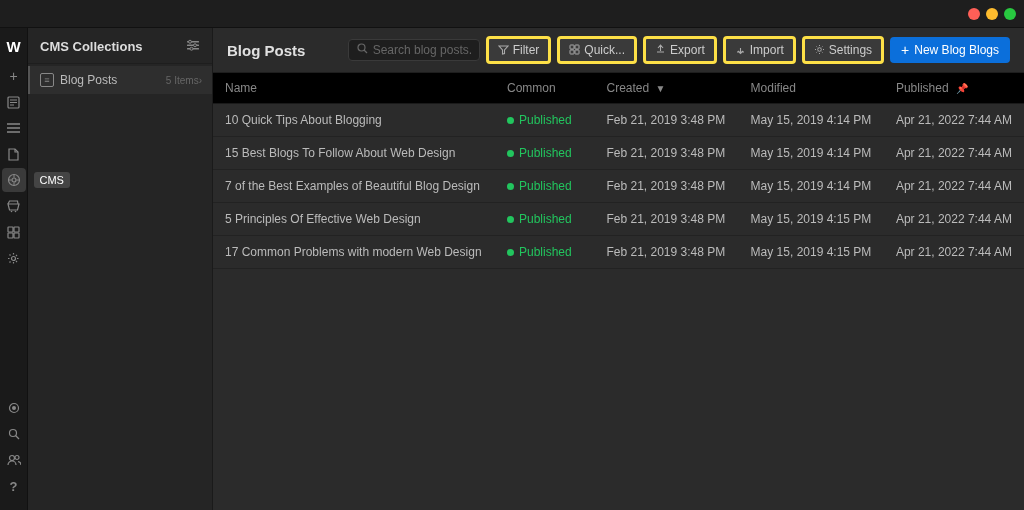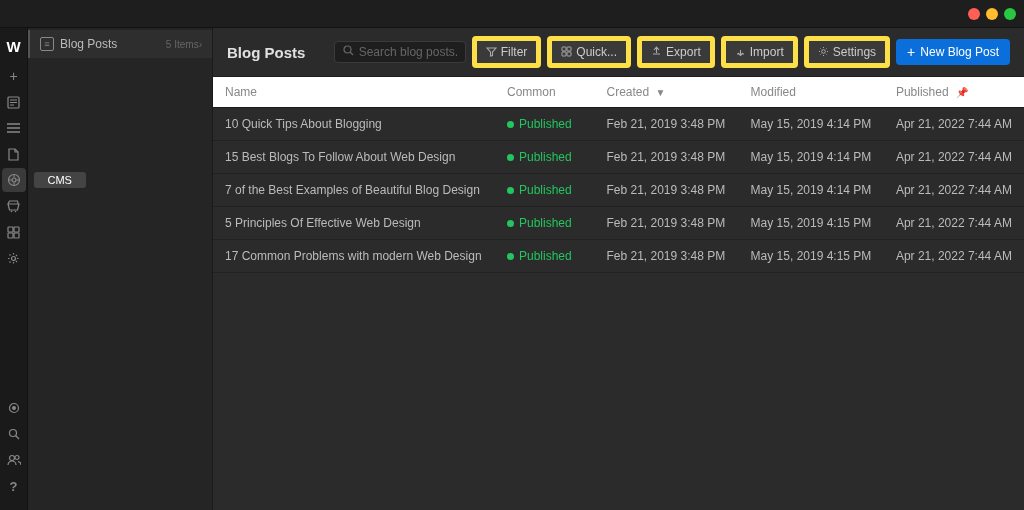--- a/index.html
+++ b/index.html
@@ -85,21 +85,21 @@
       color: #fff;
       font-weight: bold;
       font-size: 15px;
       margin-bottom: 4px;
     }
     .cms-tooltip {
       position: absolute;
       left: 32px;
       background: #444;
       color: #fff;
-      padding: 2px 14px;
+      padding: 2px 6px;
       border-radius: 3px;
       font-size: 11px;
       white-space: nowrap;
       pointer-events: none;
     }
 
     
     .cms-panel {
       width: 185px;
       background: #252525;
@@ -206,21 +206,21 @@
       width: 100%;
     }
     .search-box input::placeholder { color: #666; }
     .search-icon { color: #666; font-size: 12px; }
 
     .action-btn {
       display: flex;
       align-items: center;
       gap: 4px;
       background: #3a3a3a;
-      border: 5px solid #fde047;
+      border: 3px solid #fde047;
       border-radius: 4px;
       color: #ccc;
       padding: 4px 9px;
       cursor: pointer;
       font-size: 12px;
     }
     .action-btn .btn-icon { font-size: 11px; }
 
     .new-btn {
       display: flex;
@@ -239,21 +239,21 @@
     
     .table-container {
       flex: 1;
       overflow-y: auto;
     }
     table {
       width: 100%;
       border-collapse: collapse;
     }
     thead tr {
-      background: #ffffff;
+      background: #000000;
       border-bottom: 1px solid #1a1a1a;
     }
     thead th {
       padding: 8px 12px;
       text-align: left;
       color: #888;
       font-size: 12px;
       font-weight: 500;
       border-right: none;
       white-space: nowrap;
@@ -396,20 +396,33 @@
           <path d="M1 11c0-2.2 1.8-4 4-4s4 1.8 4 4" stroke="#888" stroke-width="1.2" fill="none"></path>
           <circle cx="10" cy="3.5" r="2" stroke="#888" stroke-width="1.2" fill="none"></circle>
           <path d="M11 7.5c1.7.3 3 1.7 3 3.5" stroke="#888" stroke-width="1.2" fill="none"></path>
         </svg>
       </div>
       <div class="sidebar-icon" style="font-size:13px; color:#888; font-weight:600;">?</div>
     </div>
   </div>
 
   <div class="cms-panel">
+    <div class="cms-panel-header">
+      <span class="cms-panel-title">CMS Collections</span>
+      <span class="cms-panel-icon">
+        <svg width="14" height="14" viewBox="0 0 14 14" fill="none">
+          <rect x="1" y="3" width="12" height="1.5" rx="0.5" fill="#888"></rect>
+          <rect x="1" y="6.5" width="12" height="1.5" rx="0.5" fill="#888"></rect>
+          <rect x="1" y="10" width="12" height="1.5" rx="0.5" fill="#888"></rect>
+          <circle cx="4" cy="3.75" r="1.5" fill="#333" stroke="#888" stroke-width="1"></circle>
+          <circle cx="9" cy="7.25" r="1.5" fill="#333" stroke="#888" stroke-width="1"></circle>
+          <circle cx="5.5" cy="10.75" r="1.5" fill="#333" stroke="#888" stroke-width="1"></circle>
+        </svg>
+      </span>
+    </div>
     <div class="cms-nav-item">
       <div class="nav-icon">≡</div>
       <span class="nav-label">Blog Posts</span>
       <span class="nav-count">5 Items</span>
       <span class="nav-arrow">›</span>
     </div>
   </div>
 
   <div class="content-area">
 
@@ -464,21 +477,21 @@
           <span class="btn-icon">
             <svg width="11" height="11" viewBox="0 0 11 11" fill="none">
               <circle cx="5.5" cy="5.5" r="1.8" stroke="#aaa" stroke-width="1" fill="none"></circle>
               <path d="M5.5 1v1M5.5 9v1M1 5.5h1M9 5.5h1M2.5 2.5l0.7.7M7.8 7.8l0.7.7M2.5 8.5l0.7-.7M7.8 3.2l0.7-.7" stroke="#aaa" stroke-width="1"></path>
             </svg>
           </span>
           <span>Settings</span>
         </button>
         <button class="new-btn">
           <span style="font-size:14px; font-weight:300;">+</span>
-          <span>New Blog Post</span>
+          <span>New Blog Blogs</span>
         </button>
       </div>
     </div>
 
     <div class="table-container">
       <table>
         <thead>
           <tr>
             <th class="col-name">Name</th>
             <th class="col-status">Common</th>

